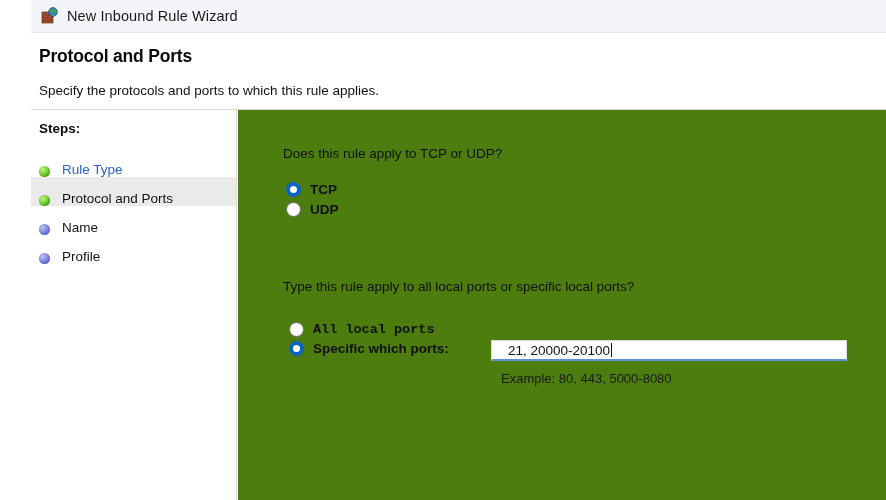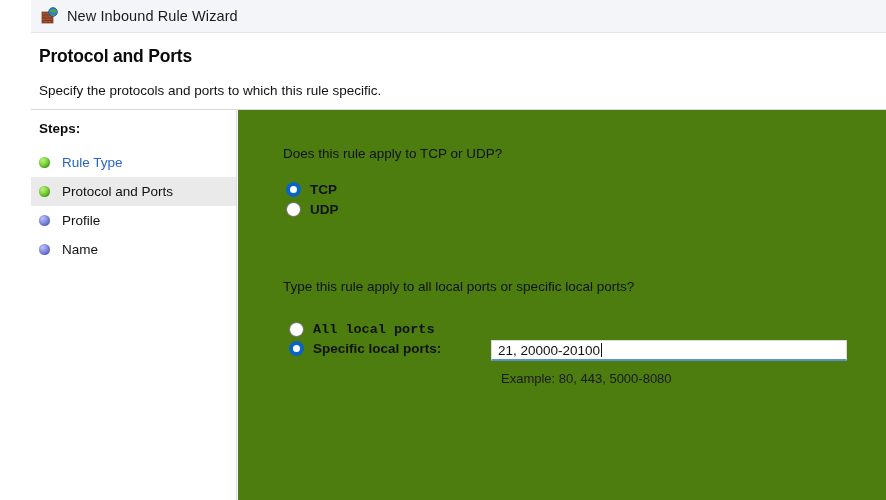--- a/index.html
+++ b/index.html
@@ -123,21 +123,21 @@
   .steps-list {
     position: absolute;
     left: 0;
     top: 38px;
     width: 205px;
   }
   .step-row {
     position: relative;
     height: 29px;
     display: flex;
-    align-items: center;
+    align-items: flex-end;
     padding-left: 8px;
     box-sizing: border-box;
   }
   .step-row.current {
     background: #eaeaea;
   }
   .bullet {
     width: 11px;
     height: 11px;
     flex: 0 0 auto;
@@ -217,21 +217,21 @@
     left: 253px;
     top: 230px;
     width: 356px;
     height: 21px;
     background: #ffffff;
     border: 1px solid #dadada;
     border-bottom: 2px solid #5b93c9;
     box-sizing: border-box;
     display: flex;
     align-items: center;
-    padding-left: 6px;
+    padding-left: 16px;
   }
   .ports-value {
     font-size: 13.5px;
     color: #111111;
     white-space: nowrap;
   }
   .caret {
     display: inline-block;
     width: 1px;
     height: 14px;
@@ -285,21 +285,21 @@
     <div class="close-btn">
       <svg width="13" height="13" viewBox="0 0 13 13" aria-hidden="true">
         <line x1="1" y1="1" x2="12" y2="12" stroke="#1b1b1b" stroke-width="1.2"></line>
         <line x1="12" y1="1" x2="1" y2="12" stroke="#1b1b1b" stroke-width="1.2"></line>
       </svg>
     </div>
   </div>
 
   <div class="header">
     <div class="header-title">Protocol and Ports</div>
-    <div class="header-sub">Specify the protocols and ports to which this rule specific.</div>
+    <div class="header-sub">Specify the protocols and ports to which this rule applies.</div>
   </div>
 
   <div class="body">
 
     <div class="sidebar">
       <div class="steps-label">Steps:</div>
       <div class="steps-list">
 
         <div class="step-row">
           <span class="bullet green"></span>
@@ -307,26 +307,26 @@
         </div>
 
         <div class="step-row current">
           <span class="bullet green"></span>
           <span class="step-label">Protocol and Ports</span>
         </div>
 
 
         <div class="step-row">
           <span class="bullet blue"></span>
-          <span class="step-label">Profile</span>
+          <span class="step-label">Name</span>
         </div>
 
         <div class="step-row">
           <span class="bullet blue"></span>
-          <span class="step-label">Name</span>
+          <span class="step-label">Profile</span>
         </div>
 
       </div>
     </div>
 
     <div class="main">
 
       <div class="question q1">Does this rule apply to TCP or UDP?</div>
 
       <div class="radio-row r-tcp">
@@ -341,21 +341,21 @@
 
       <div class="question q2">Type this rule apply to all local ports or specific local ports?</div>
 
       <div class="radio-row r-all">
         <span class="radio"></span>
         <span class="radio-label">All local ports</span>
       </div>
 
       <div class="radio-row r-spec">
         <span class="radio checked"></span>
-        <span class="radio-label">Specific local ports:</span>
+        <span class="radio-label">Specific which ports:</span>
       </div>
 
       <div class="ports-input" title="">
         <span class="ports-value">21, 20000-20100</span>
           <span class="caret"></span>
       </div>
 
       <div class="example">Example: 80, 443, 5000-8080</div>
 
     </div>

